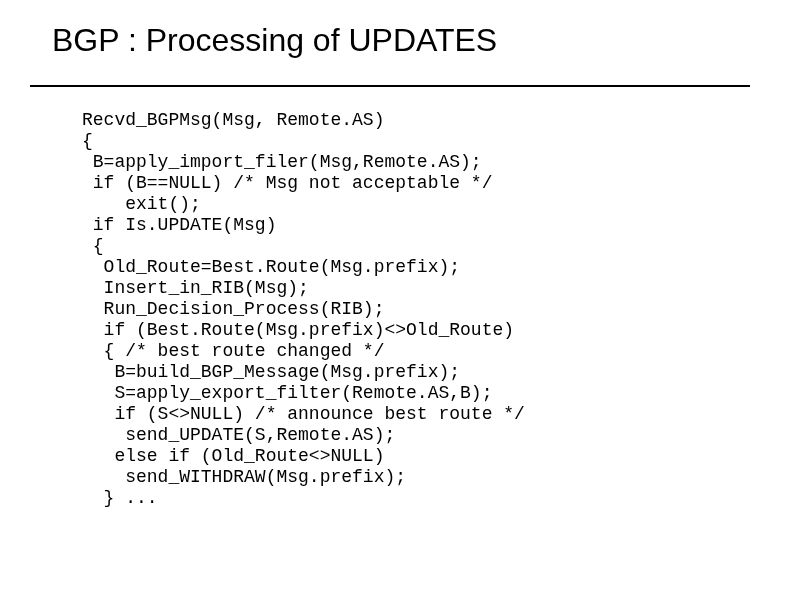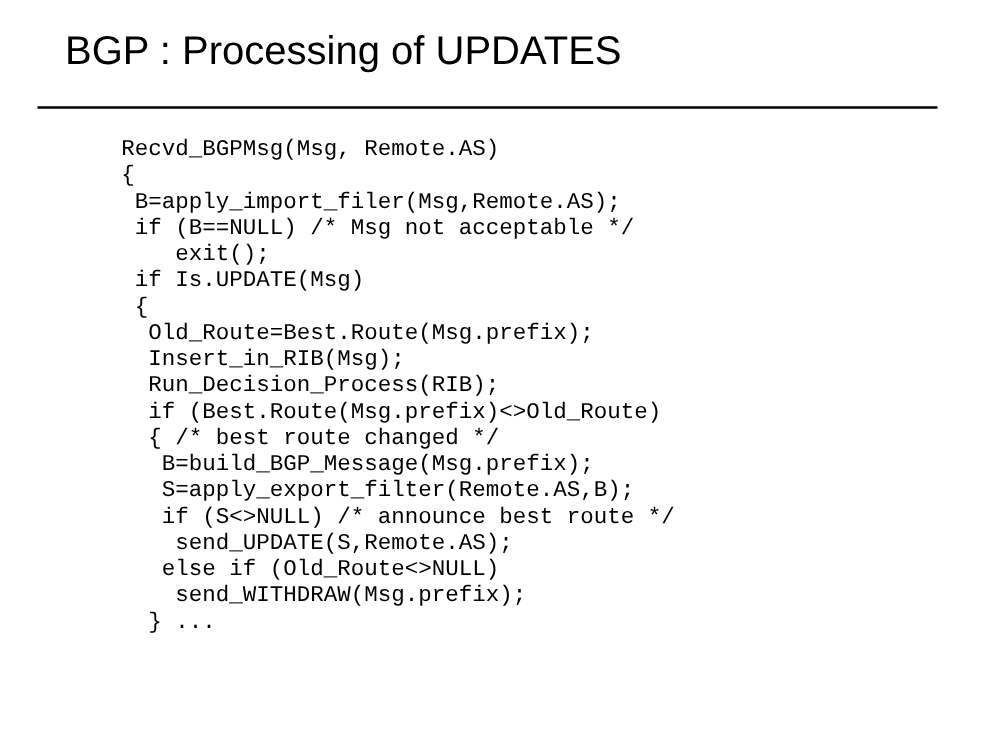--- a/index.html
+++ b/index.html
@@ -29,21 +29,21 @@
     position: absolute;
     top: 85px;
     left: 30px;
     width: 720px;
     height: 0;
     border-top: 2px solid #000000;
   }
   .code-block {
     position: absolute;
     top: 110px;
-    left: 97px;
+    left: 82px;
     font-family: "Courier New", Courier, monospace;
     font-size: 18px;
     line-height: 21px;
     white-space: pre;
     letter-spacing: 0px;
   }
 </style>
 </head>
 <body>
 

